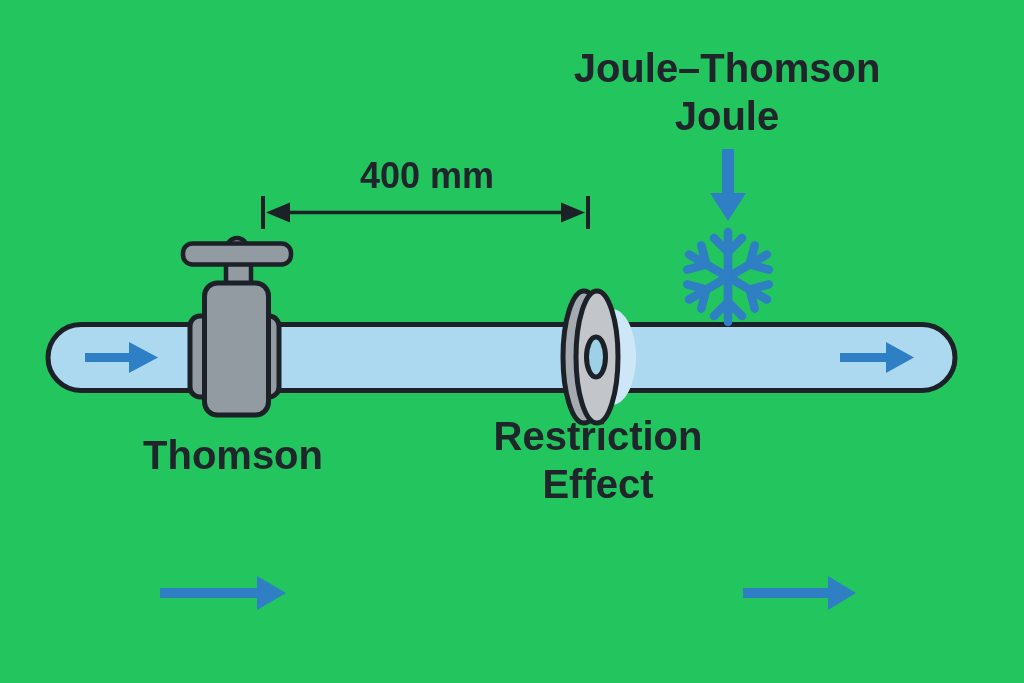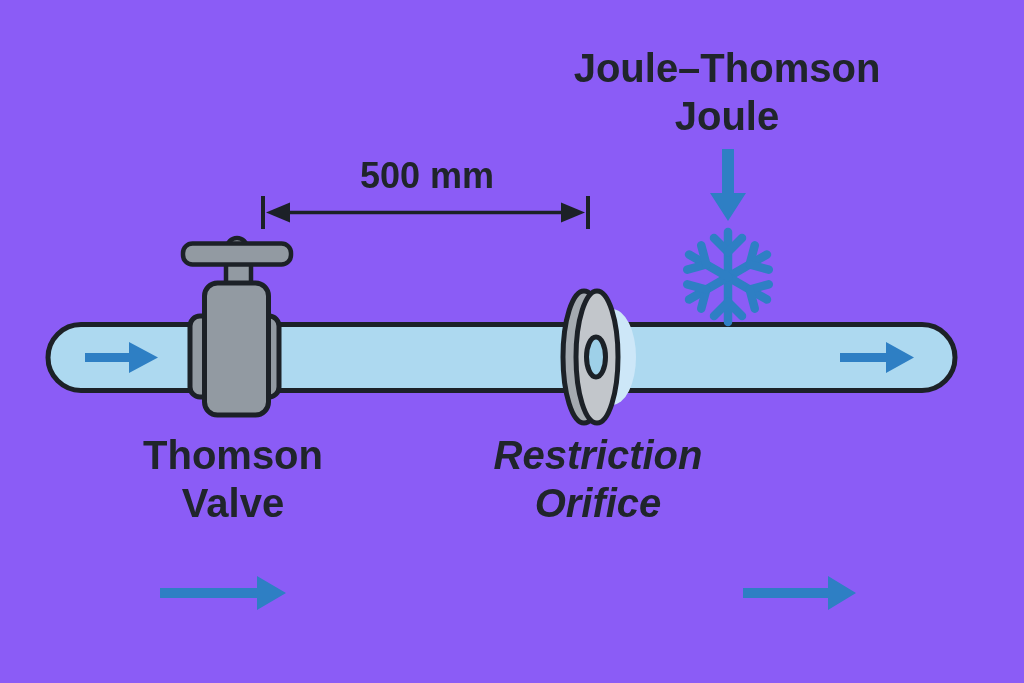--- a/index.html
+++ b/index.html
@@ -1,19 +1,19 @@
 <!DOCTYPE html>
 <html><head>
 <meta charset="utf-8">
 <style>
   html,body{margin:0;padding:0;background:#ffffff;}
   .stage{
     position:relative;
     width:1024px;height:683px;
-    background:#8b5cf6;
+    background:#22c55e;
     font-family:"Liberation Sans", sans-serif;
     overflow:hidden;
   }
   .stage svg{position:absolute;left:0;top:0;}
   .lbl{
     position:absolute;
     transform:translateX(-50%);
     text-align:center;
     color:#20252B;
     font-weight:700;
@@ -105,25 +105,24 @@
 
     <polygon points="160,588 257,588 257,576 286,593 257,610 257,598 160,598" fill="#2E7FC4"></polygon>
     <polygon points="743,588 828,588 828,576 856,593 828,610 828,598 743,598" fill="#2E7FC4"></polygon>
   </svg>
 
   <div class="lbl" style="left:727px;top:44px;">
     <span>Joule–Thomson</span>
     <span>Joule</span>
   </div>
 
-  <div class="dim-lbl" style="left:427px;top:156px;">500 mm</div>
+  <div class="dim-lbl" style="left:427px;top:156px;">400 mm</div>
 
   <div class="lbl" style="left:233px;top:431px;">
     <span>Thomson</span>
-    <span>Valve</span>
   </div>
 
-  <div class="lbl" style="left:598px;top:431px;font-style:italic;">
+  <div class="lbl" style="left:598px;top:412px;">
     <span>Restriction</span>
-    <span>Orifice</span>
+    <span>Effect</span>
   </div>
 
 </div>
 
 </body></html>

